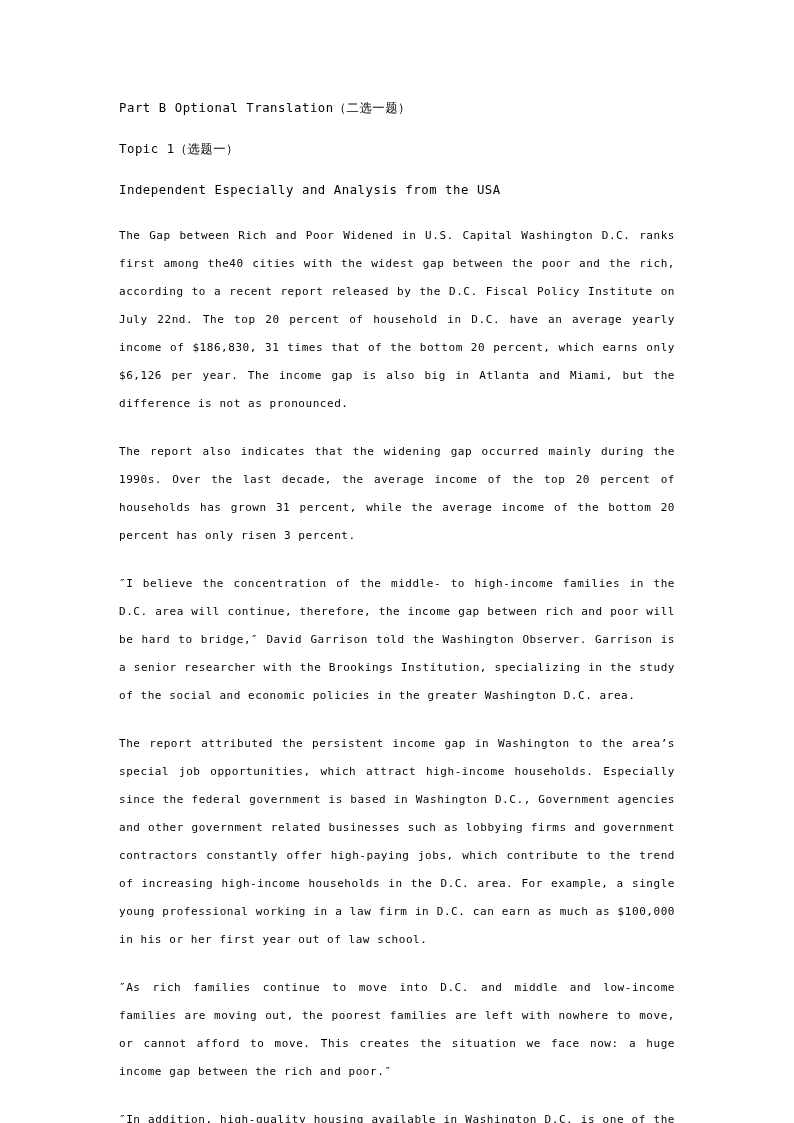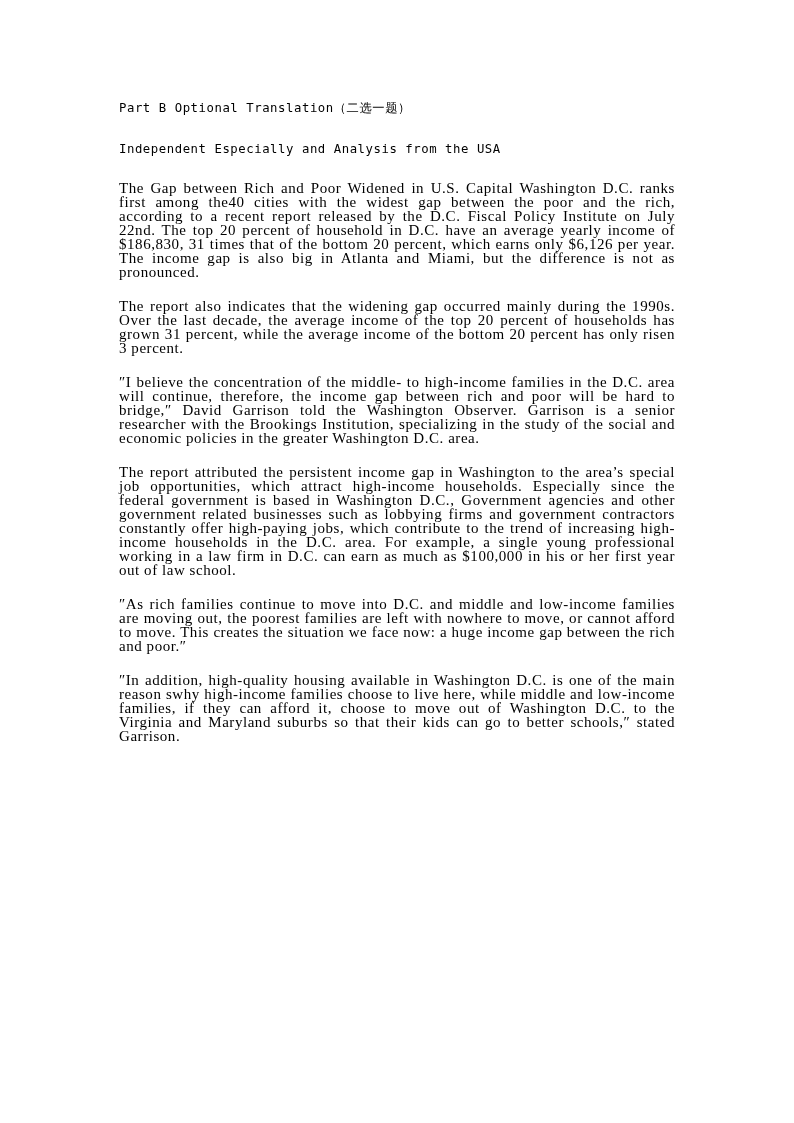--- a/index.html
+++ b/index.html
@@ -29,44 +29,44 @@
   }
   .heading {
     font-size: 12.3px;
     line-height: 21px;
     letter-spacing: 0.55px;
     text-align: left;
     margin: 0 0 20px 0;
     white-space: pre-wrap;
   }
   .para {
-    font-size: 15px;
-    line-height: 14px;
+    font-size: 11px;
+    line-height: 28px;
     letter-spacing: 0.55px;
     text-align: justify;
     text-justify: inter-word;
     margin: 0 0 20px 0;
     white-space: pre-wrap;
-    font-family: Liberation Serif, serif;
   }
   .para:last-child {
     margin-bottom: 0;
   }
   .gap-large {
     margin-bottom: 21px;
   }
 </style>
 </head>
 <body>
 
 <div class="page">
   <div class="content">
 
     <p class="heading">Part B Optional Translation（二选一题）</p>
 
+    <p class="heading">Topic 1（选题一）</p>
 
     <p class="heading gap-large">Independent Especially and Analysis from the USA</p>
 
     <p class="para">The Gap between Rich and Poor Widened in U.S. Capital Washington D.C. ranks first among the40 cities with the widest gap between the poor and the rich, according to a recent report released by the D.C. Fiscal Policy Institute on July 22nd. The top 20 percent of household in D.C. have an average yearly income of $186,830, 31 times that of the bottom 20 percent, which earns only $6,126 per year. The income gap is also big in Atlanta and Miami, but the difference is not as pronounced.</p>
 
     <p class="para">The report also indicates that the widening gap occurred mainly during the 1990s. Over the last decade, the average income of the top 20 percent of households has grown 31 percent, while the average income of the bottom 20 percent has only risen 3 percent.</p>
 
     <p class="para">″I believe the concentration of the middle‐ to high‐income families in the D.C. area will continue, therefore, the income gap between rich and poor will be hard to bridge,″ David Garrison told the Washington Observer. Garrison is a senior researcher with the Brookings Institution, specializing in the study of the social and economic policies in the greater Washington D.C. area.</p>
 
     <p class="para">The report attributed the persistent income gap in Washington to the area’s special job opportunities, which attract high‐income households. Especially since the federal government is based in Washington D.C., Government agencies and other government related businesses such as lobbying firms and government contractors constantly offer high‐paying jobs, which contribute to the trend of increasing high‐income households in the D.C. area. For example, a single young professional working in a law firm in D.C. can earn as much as $100,000 in his or her first year out of law school.</p>

